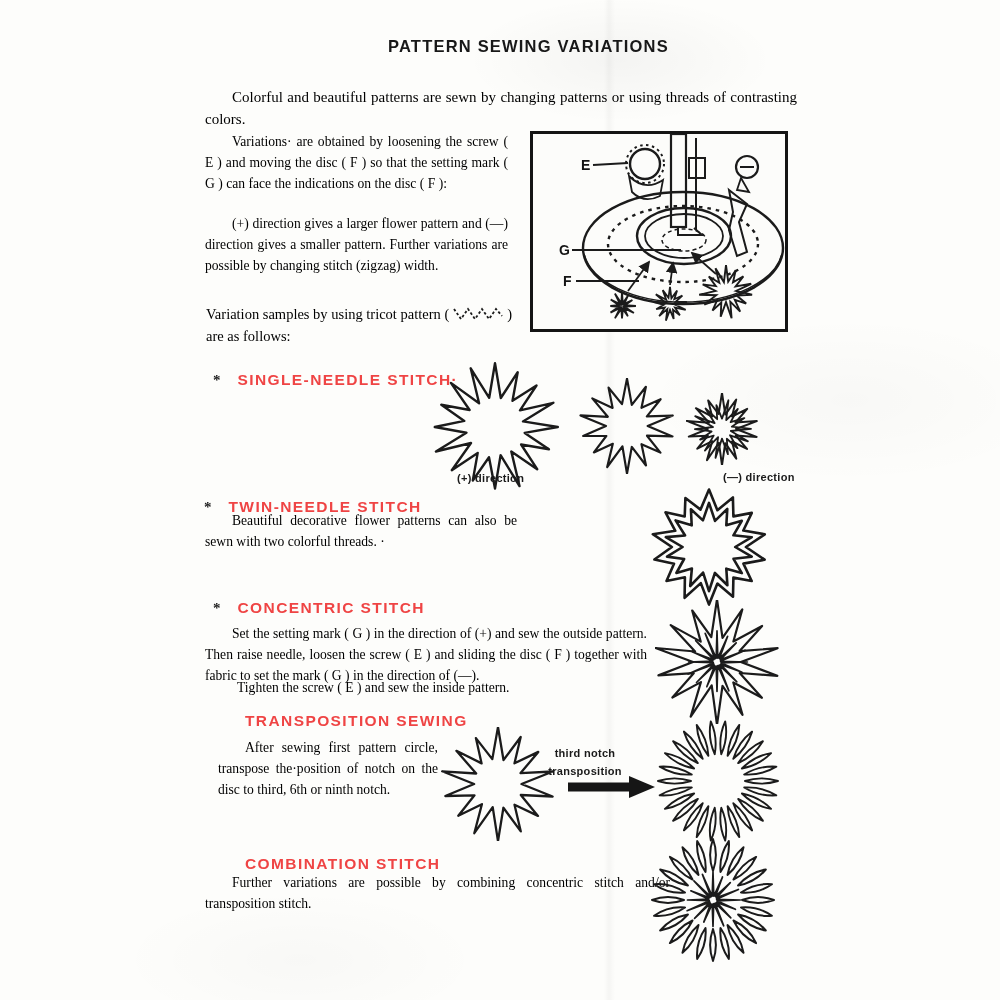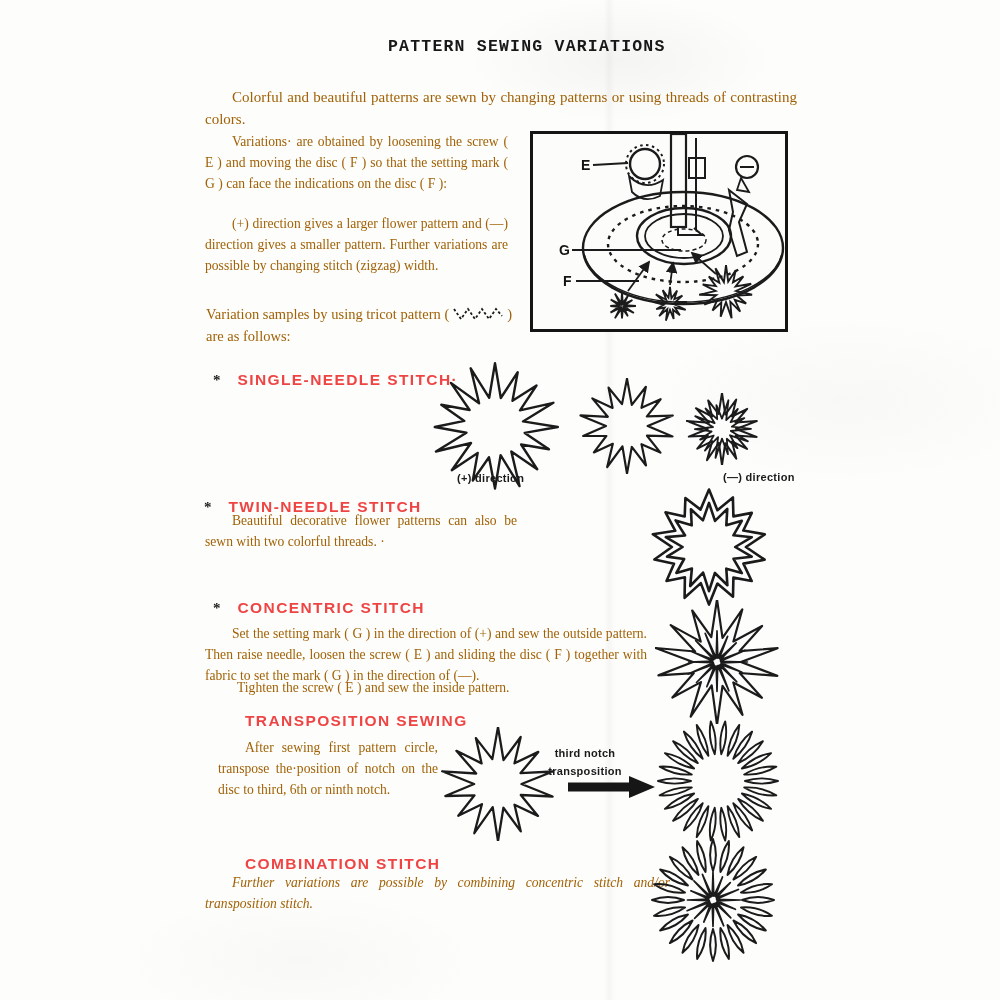--- a/index.html
+++ b/index.html
@@ -15,26 +15,26 @@
   .scan-noise {
     position:absolute; inset:0; pointer-events:none;
     background:
       radial-gradient(220px 90px at 62% 6%, rgba(0,0,0,0.035), transparent 70%),
       radial-gradient(300px 120px at 85% 40%, rgba(0,0,0,0.02), transparent 70%),
       radial-gradient(260px 100px at 30% 96%, rgba(0,0,0,0.02), transparent 70%),
       linear-gradient(90deg, transparent 60.4%, rgba(0,0,0,0.03) 60.9%, transparent 61.5%);
   }
   .abs { position:absolute; }
   .page-title {
-    font-family:Liberation Mono, monospace;
+    font-family:Liberation Sans, sans-serif;
     font-weight:700; font-size:16.5px; letter-spacing:1.2px;
     color:#181818; white-space:nowrap;
   }
   .body-text {
-    font-size:13.6px; line-height:21px; text-align:justify; color:#a16207;
+    font-size:13.6px; line-height:21px; text-align:justify; color:#000000;
   }
   .indent { text-indent:27px; }
   .h-section {
     font-family:"Liberation Sans", sans-serif;
     font-weight:700; font-size:15.5px; letter-spacing:1.4px;
     color:#ef4444; white-space:nowrap;
   }
   .bullet {
     font-family:"Liberation Serif", serif;
     font-weight:700; font-size:15px; margin-right:17px;
@@ -160,17 +160,17 @@
 <div class="abs caption" style="left:539px; top:744px; width:92px; white-space:normal; line-height:18px;text-align:center;">third notch transposition</div>
 <svg class="abs" style="left:565px; top:775px;" width="92" height="24" viewBox="0 0 92 24">
   <line x1="3" y1="12" x2="66" y2="12" stroke="#161616" stroke-width="9"></line>
   <path d="M64,1 L90,12 L64,23 z" fill="#161616"></path>
 </svg>
 <svg class="abs" style="left:655px; top:718px;" width="126" height="126" viewBox="0 0 126 126">
     <path d="M90.0,63.0Q106.5,68.2 123.0,63.0Q106.5,57.8 90.0,63.0ZM89.2,69.5Q104.0,78.5 121.3,77.4Q106.5,68.4 89.2,69.5ZM86.9,75.5Q99.1,87.8 116.1,90.9Q103.9,78.6 86.9,75.5ZM83.2,80.9Q92.1,95.7 107.9,102.8Q99.0,88.0 83.2,80.9ZM78.3,85.2Q83.4,101.8 97.1,112.4Q92.0,95.8 78.3,85.2ZM72.6,88.2Q73.6,105.5 84.3,119.1Q83.3,101.8 72.6,88.2ZM66.3,89.8Q63.1,106.8 70.2,122.6Q73.4,105.6 66.3,89.8ZM59.7,89.8Q52.6,105.6 55.8,122.6Q62.9,106.8 59.7,89.8ZM53.4,88.2Q42.7,101.8 41.7,119.1Q52.4,105.5 53.4,88.2ZM47.7,85.2Q34.0,95.8 28.9,112.4Q42.6,101.8 47.7,85.2ZM42.8,80.9Q27.0,88.0 18.1,102.8Q33.9,95.7 42.8,80.9ZM39.1,75.5Q22.1,78.6 9.9,90.9Q26.9,87.8 39.1,75.5ZM36.8,69.5Q19.5,68.4 4.7,77.4Q22.0,78.5 36.8,69.5ZM36.0,63.0Q19.5,57.8 3.0,63.0Q19.5,68.2 36.0,63.0ZM36.8,56.5Q22.0,47.5 4.7,48.6Q19.5,57.6 36.8,56.5ZM39.1,50.5Q26.9,38.2 9.9,35.1Q22.1,47.4 39.1,50.5ZM42.8,45.1Q33.9,30.3 18.1,23.2Q27.0,38.0 42.8,45.1ZM47.7,40.8Q42.6,24.2 28.9,13.6Q34.0,30.2 47.7,40.8ZM53.4,37.8Q52.4,20.5 41.7,6.9Q42.7,24.2 53.4,37.8ZM59.7,36.2Q62.9,19.2 55.8,3.4Q52.6,20.4 59.7,36.2ZM66.3,36.2Q73.4,20.4 70.2,3.4Q63.1,19.2 66.3,36.2ZM72.6,37.8Q83.3,24.2 84.3,6.9Q73.6,20.5 72.6,37.8ZM78.3,40.8Q92.0,30.2 97.1,13.6Q83.4,24.2 78.3,40.8ZM83.2,45.1Q99.0,38.0 107.9,23.2Q92.1,30.3 83.2,45.1ZM86.9,50.5Q103.9,47.4 116.1,35.1Q99.1,38.2 86.9,50.5ZM89.2,56.5Q106.5,57.6 121.3,48.6Q104.0,47.5 89.2,56.5Z" fill="none" stroke="#1b1b1b" stroke-width="1.9" stroke-linejoin="round"></path>
   </svg>
 
 <div class="abs h-section" style="left:245px; top:847px;margin-top:8px;">COMBINATION STITCH</div>
-<div class="abs body-text indent" style="left:205px; top:872px; width:465px;font-style:italic;">Further variations are possible by combining concentric stitch and/or transposition stitch.</div>
+<div class="abs body-text indent" style="left:205px; top:872px; width:465px;">Further variations are possible by combining concentric stitch and/or transposition stitch.</div>
 <svg class="abs" style="left:650px; top:837px;" width="126" height="126" viewBox="0 0 126 126">
     <path d="M92.0,63.0Q108.0,68.8 124.0,63.0Q108.0,57.2 92.0,63.0ZM91.0,70.5Q105.0,80.2 121.9,78.8Q108.0,69.0 91.0,70.5ZM88.1,77.5Q99.1,90.5 115.8,93.5Q104.9,80.5 88.1,77.5ZM83.5,83.5Q90.7,98.9 106.1,106.1Q98.9,90.7 83.5,83.5ZM77.5,88.1Q80.5,104.9 93.5,115.8Q90.5,99.1 77.5,88.1ZM70.5,91.0Q69.0,108.0 78.8,121.9Q80.2,105.0 70.5,91.0ZM63.0,92.0Q57.2,108.0 63.0,124.0Q68.8,108.0 63.0,92.0ZM55.5,91.0Q45.8,105.0 47.2,121.9Q57.0,108.0 55.5,91.0ZM48.5,88.1Q35.5,99.1 32.5,115.8Q45.5,104.9 48.5,88.1ZM42.5,83.5Q27.1,90.7 19.9,106.1Q35.3,98.9 42.5,83.5ZM37.9,77.5Q21.1,80.5 10.2,93.5Q26.9,90.5 37.9,77.5ZM35.0,70.5Q18.0,69.0 4.1,78.8Q21.0,80.2 35.0,70.5ZM34.0,63.0Q18.0,57.2 2.0,63.0Q18.0,68.8 34.0,63.0ZM35.0,55.5Q21.0,45.8 4.1,47.2Q18.0,57.0 35.0,55.5ZM37.9,48.5Q26.9,35.5 10.2,32.5Q21.1,45.5 37.9,48.5ZM42.5,42.5Q35.3,27.1 19.9,19.9Q27.1,35.3 42.5,42.5ZM48.5,37.9Q45.5,21.1 32.5,10.2Q35.5,26.9 48.5,37.9ZM55.5,35.0Q57.0,18.0 47.2,4.1Q45.8,21.0 55.5,35.0ZM63.0,34.0Q68.8,18.0 63.0,2.0Q57.2,18.0 63.0,34.0ZM70.5,35.0Q80.2,21.0 78.8,4.1Q69.0,18.0 70.5,35.0ZM77.5,37.9Q90.5,26.9 93.5,10.2Q80.5,21.1 77.5,37.9ZM83.5,42.5Q98.9,35.3 106.1,19.9Q90.7,27.1 83.5,42.5ZM88.1,48.5Q104.9,45.5 115.8,32.5Q99.1,35.5 88.1,48.5ZM91.0,55.5Q108.0,57.0 121.9,47.2Q105.0,45.8 91.0,55.5Z" fill="none" stroke="#1b1b1b" stroke-width="2" stroke-linejoin="round"></path>
     <path d="M63.0,35.1L63.8,59.2L72.5,40.0L65.4,59.4L80.3,45.7L66.3,60.8L88.4,52.5L66.6,62.3L90.3,63.0L67.0,63.8L85.4,72.3L66.6,65.4L80.8,80.8L65.2,66.2L73.7,88.8L63.7,66.7L63.0,89.4L62.2,67.1L53.8,85.1L60.6,66.5L44.6,81.4L59.9,65.1L37.1,73.7L59.3,63.7L37.5,63.0L58.8,62.2L40.8,53.8L59.6,60.7L43.9,43.9L60.9,59.9L52.4,37.4L62.2,59.1Z" fill="none" stroke="#1b1b1b" stroke-width="1.7" stroke-linejoin="round"></path>
   </svg>
 
 </body></html>

